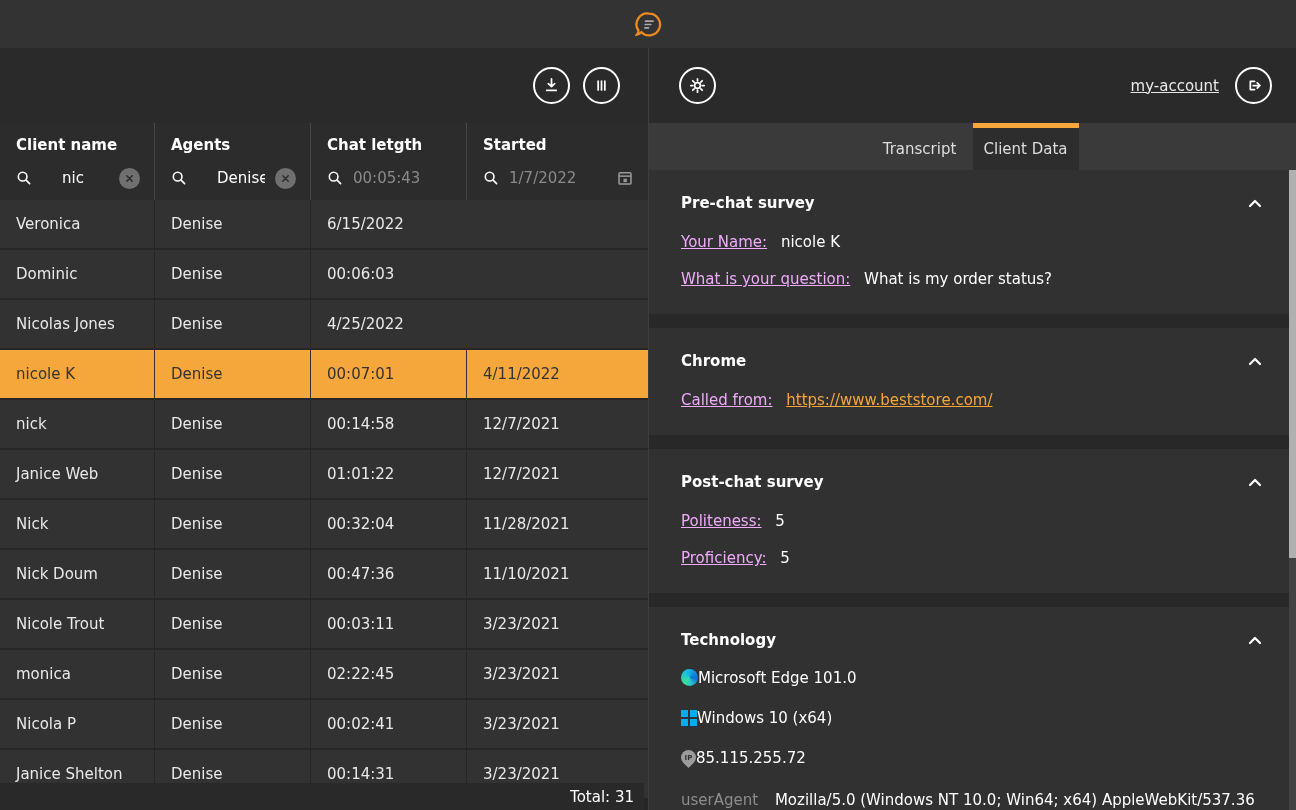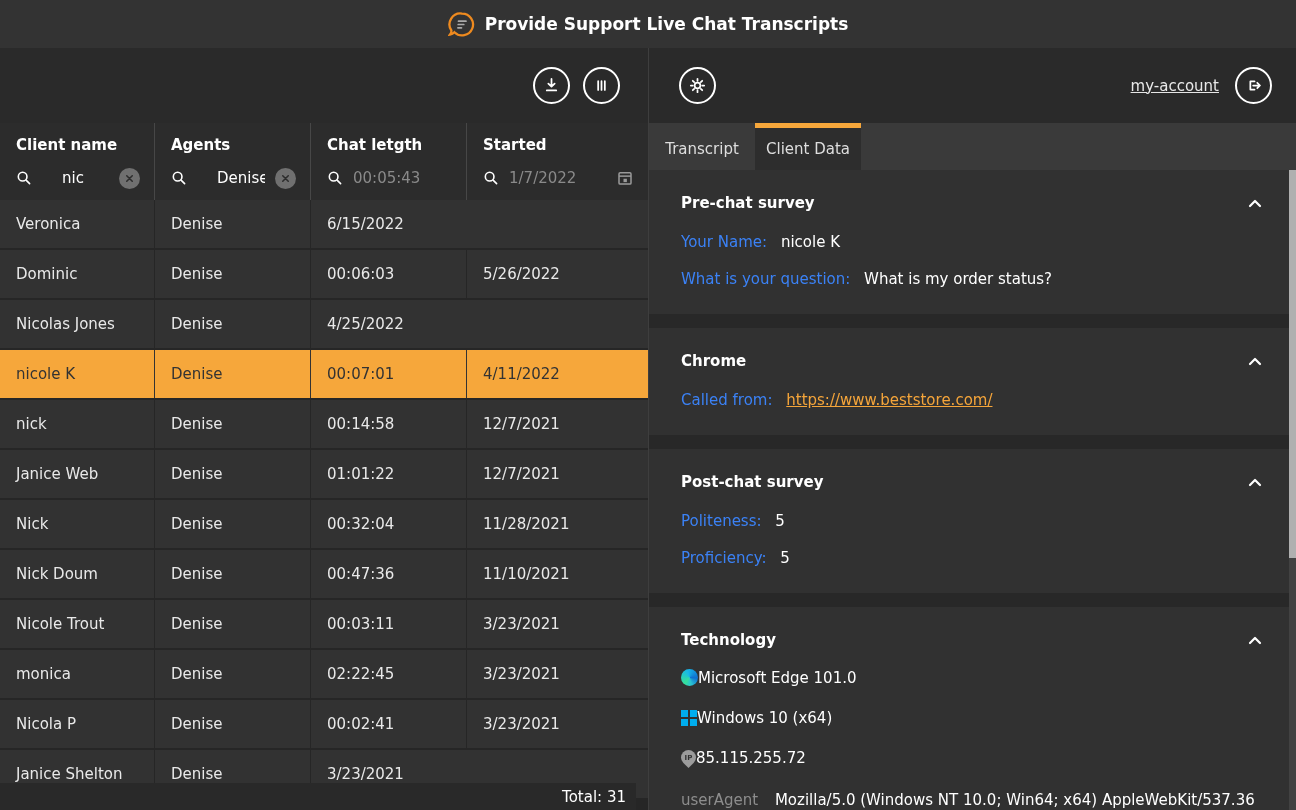--- a/index.html
+++ b/index.html
@@ -43,39 +43,39 @@
 
   .table-body { }
   .row { display:grid; grid-template-columns:155px 156px 156px 181px; height:48px;
     margin-bottom:2px; background:#323232; cursor:pointer; }
   .cell { display:flex; align-items:center; padding:0 16px; font-size:15px;
     color:#e9e9e9; border-right:1px solid #262626; overflow:hidden; white-space:nowrap; }
   .cell:last-child { border-right:none; }
   .row.selected { background:#F6A73B; }
   .row.selected .cell { color:#333333; border-right-color:#333333; }
 
-  .table-footer { position:absolute; left:0; right:12px; bottom:0; height:27px;
+  .table-footer { position:absolute; left:0; right:4px; bottom:0; height:27px;
     background:#292929; display:flex; align-items:center; justify-content:flex-end;
     padding-right:10px; font-size:15px; color:#fff; z-index:3; }
 
   
-  .tabbar { height:47px; background:#3a3a3a; display:flex; }
+  .tabbar { height:47px; background:#3a3a3a; display:flex;justify-content:center; }
   .tab { width:106px; display:flex; align-items:center; justify-content:center;
     font-size:15px; color:#dedede; border-top:5px solid transparent; cursor:pointer; }
   .tab.active { background:#2d2d2d; border-top-color:#F6A73B; }
 
   
   .content { position:relative; height:640px; background:#282828; overflow:hidden; }
   .card { background:#313131; padding:24px 32px 24px; margin-bottom:14px; }
   .card-head { display:flex; align-items:center; justify-content:space-between; }
   .card-title { font-size:15px; font-weight:bold; color:#fff; }
   .collapse-btn { background:none; border:none; cursor:pointer; display:flex; padding:2px; }
   .field { margin-top:16px; font-size:15px; line-height:21px; }
   .field:first-child { margin-top:20px; }
-  .field-label { color:#3b82f6; margin-right:9px; }
+  .field-label { color:#f0abfc; margin-right:9px;text-decoration:underline; }
   .field-value { color:#fff; }
   a.link-value { color:#F5A53A; text-decoration:underline; }
 
   .tech-item { display:flex; align-items:center; margin-top:19px;
     font-size:15px; color:#fff; height:21px; }
   .tech-item:first-child { margin-top:18px; }
   .tech-icon { flex:none; }
   .i-edge-icon { width:17px; height:17px; border-radius:50%;
     background:conic-gradient(from 220deg,#35e09a,#18b7e8 35%,#0e6fd0 65%,#2bc3d2 85%,#35e09a); }
   .i-windows-icon { width:16px; height:16px;
@@ -98,21 +98,20 @@
   .scroll-thumb { width:7px; height:388px; background:#b0b0b0; }
 </style>
 </head>
 <body>
 
 <header class="app-header">
   <svg width="27" height="27" viewBox="0 0 27 27">
     <path d="M14 2.6a10.9 10.9 0 1 1-7.6 18.6c-1 1.1-2.5 2.1-4.4 2.4 1.1-1.3 1.5-2.7 1.4-4.1A10.9 10.9 0 0 1 14 2.6z" fill="none" stroke="#EE8A1F" stroke-width="2.3"></path>
     <path d="M10.5 10.2h7.5M10.2 13.5h5.6M9.9 16.8h3.6" stroke="#a9a9a9" stroke-width="1.7" stroke-linecap="round"></path>
   </svg>
-  <span class="app-title">Provide Support Live Chat Transcripts</span>
 </header>
 
 <div class="main">
 
   <div class="left-panel">
     <div class="toolbar left">
       <button class="icon-btn">
         <svg width="21" height="21" viewBox="0 0 24 24">
           <path d="M12 4.5v8.6M8.4 9.8l3.6 3.5 3.6-3.5M6.6 17.6h10.8" stroke="#fff" stroke-width="2" fill="none" stroke-linecap="round" stroke-linejoin="round"></path>
         </svg>
@@ -190,21 +189,20 @@
     <div class="table-body">
         <div class="row">
     <div class="cell">Veronica</div>
     <div class="cell">Denise</div>
     <div class="cell">6/15/2022</div>
   </div>
         <div class="row">
     <div class="cell">Dominic</div>
     <div class="cell">Denise</div>
     <div class="cell">00:06:03</div>
-    <div class="cell">5/26/2022</div>
   </div>
         <div class="row">
     <div class="cell">Nicolas Jones</div>
     <div class="cell">Denise</div>
     <div class="cell">4/25/2022</div>
   </div>
         <div class="row selected">
     <div class="cell">nicole K</div>
     <div class="cell">Denise</div>
     <div class="cell">00:07:01</div>
@@ -248,20 +246,21 @@
   </div>
         <div class="row">
     <div class="cell">Nicola P</div>
     <div class="cell">Denise</div>
     <div class="cell">00:02:41</div>
     <div class="cell">3/23/2021</div>
   </div>
         <div class="row">
     <div class="cell">Janice Shelton</div>
     <div class="cell">Denise</div>
+    <div class="cell">00:14:31</div>
     <div class="cell">3/23/2021</div>
   </div>
       </div>
 
     <div class="table-footer">
       <span>Total: 31</span>
     </div>
   </div>
 
   <div class="right-panel">

